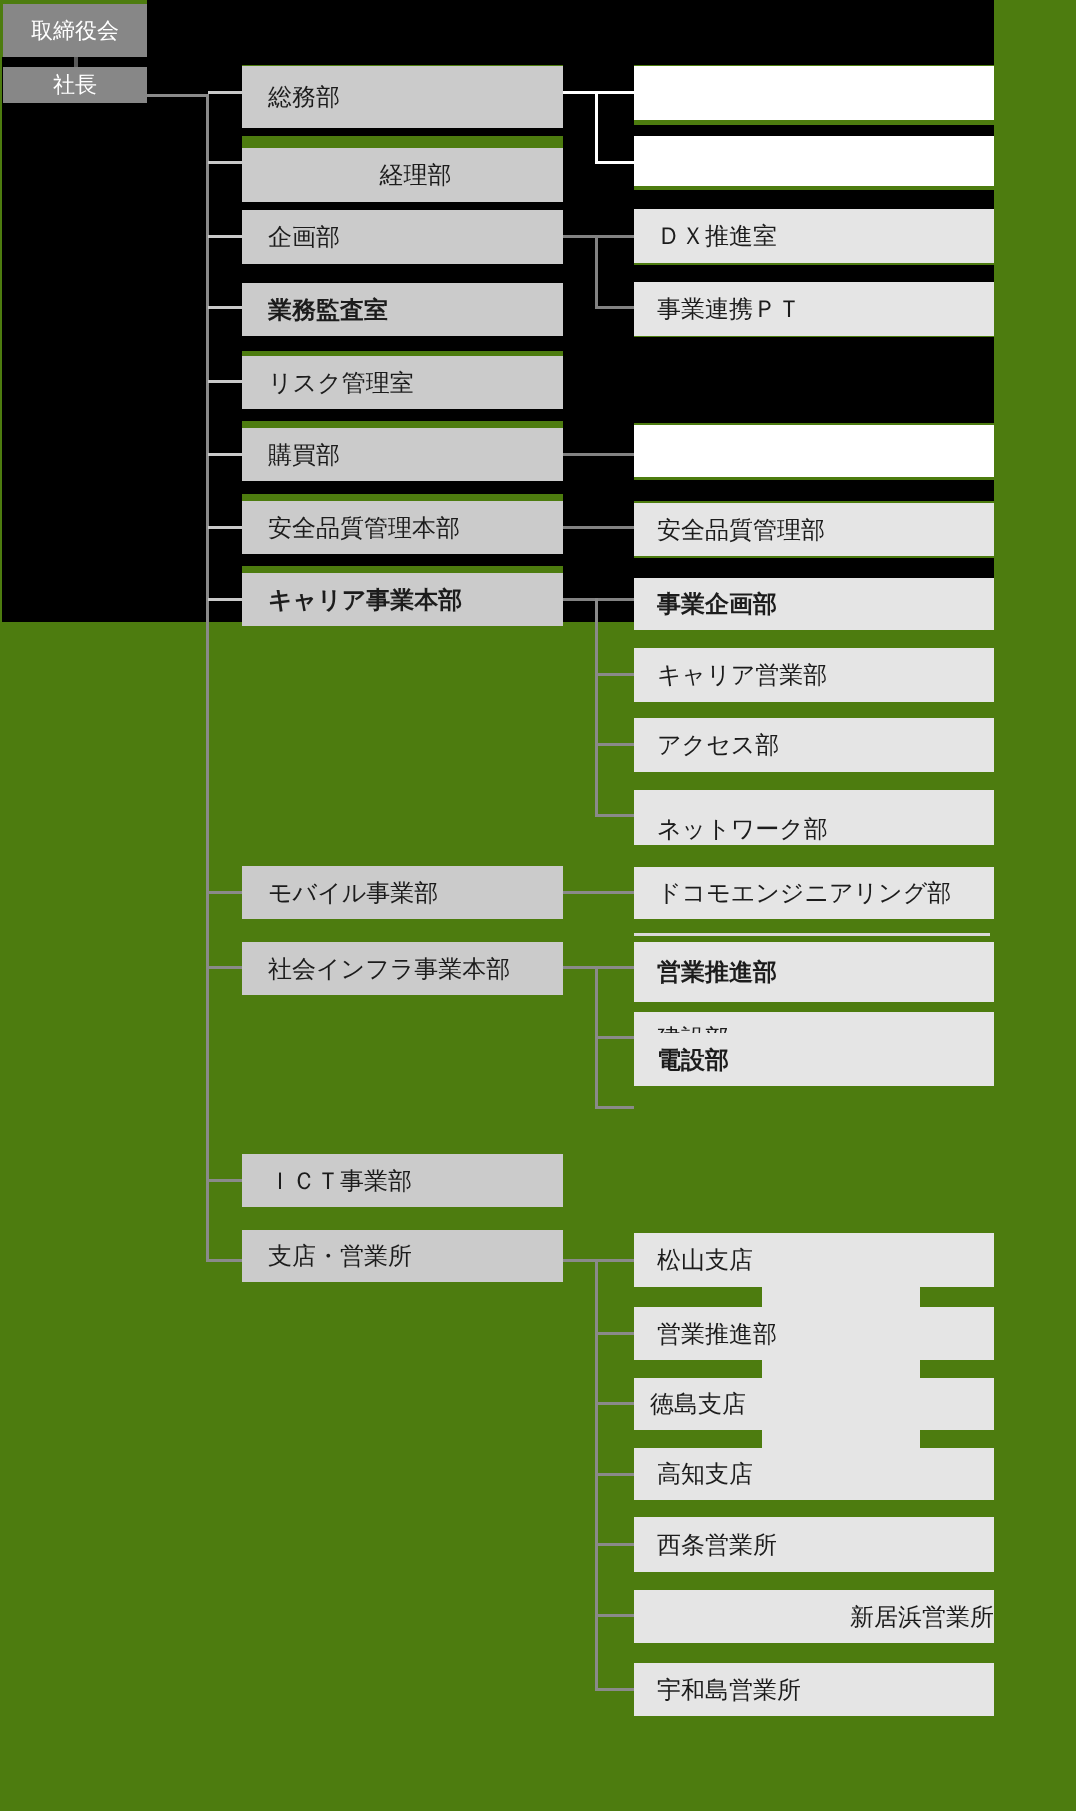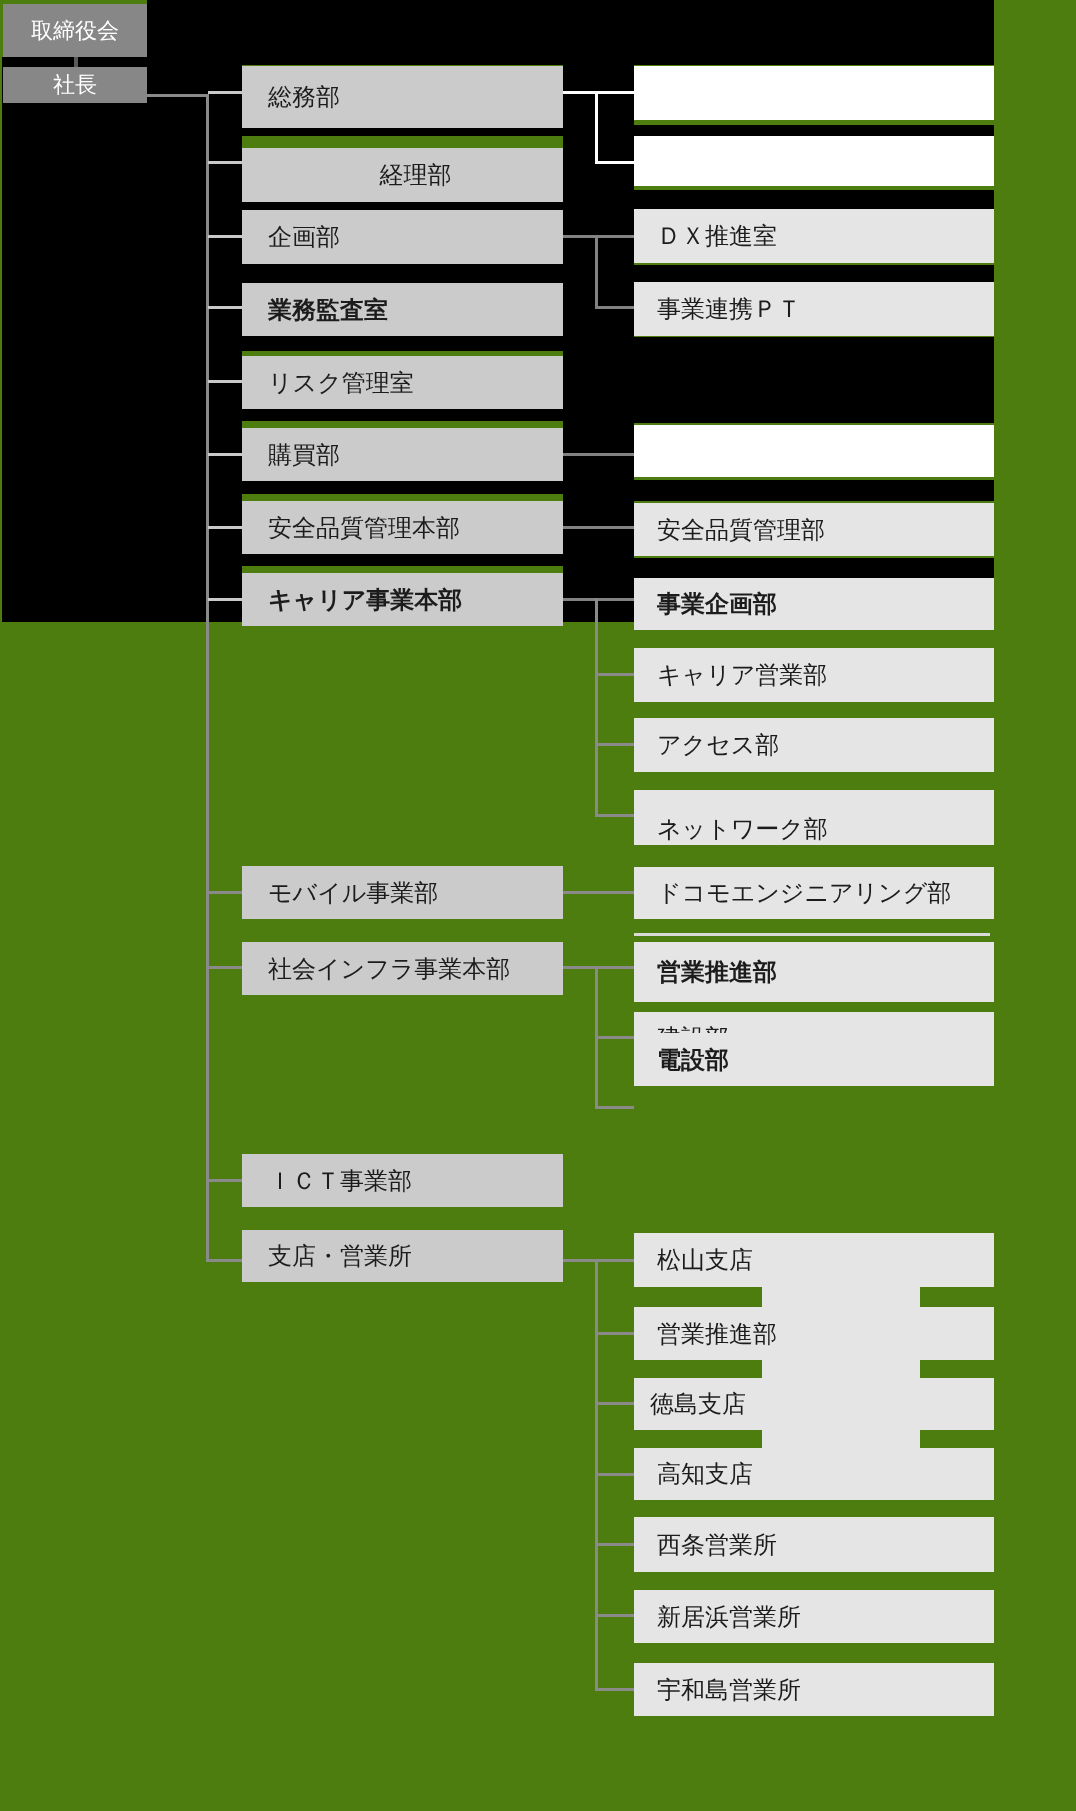--- a/index.html
+++ b/index.html
@@ -187,20 +187,20 @@
     </div>
   <div class="node light" style="top:1378px;height:52px;padding-left:16px;">
       <span>徳島支店</span>
     </div>
   <div class="node light" style="top:1448px;height:52px;">
       <span>高知支店</span>
     </div>
   <div class="node light" style="top:1517px;height:55px;">
       <span>西条営業所</span>
     </div>
-  <div class="node light" style="top:1590px;height:53px;">
+  <div class="node light" style="top:1590px;height:53px;justify-content:flex-end;">
       <span>新居浜営業所</span>
     </div>
   <div class="node light" style="top:1663px;height:53px;">
       <span>宇和島営業所</span>
     </div>
 
 </div>
 
 </body></html>

